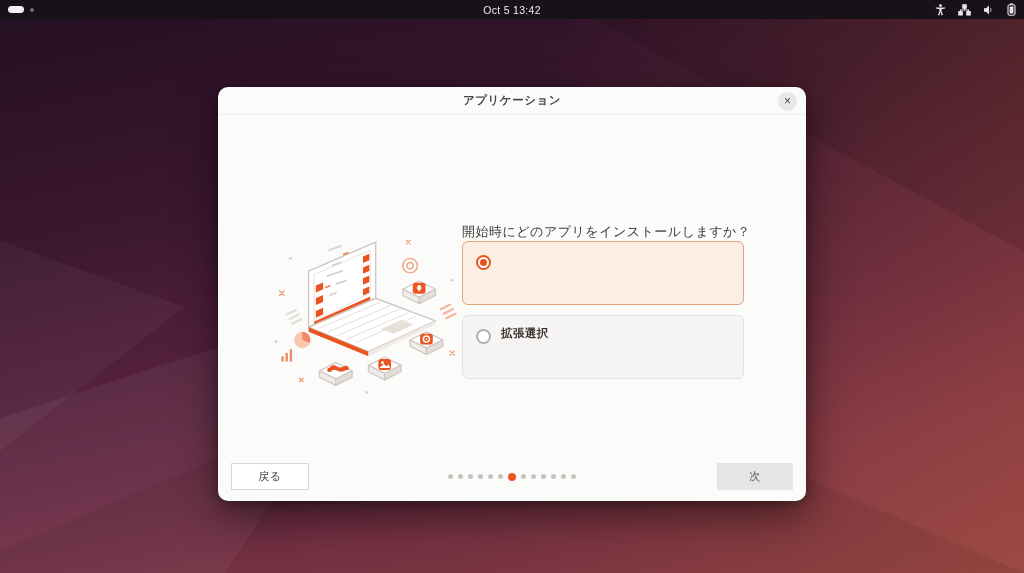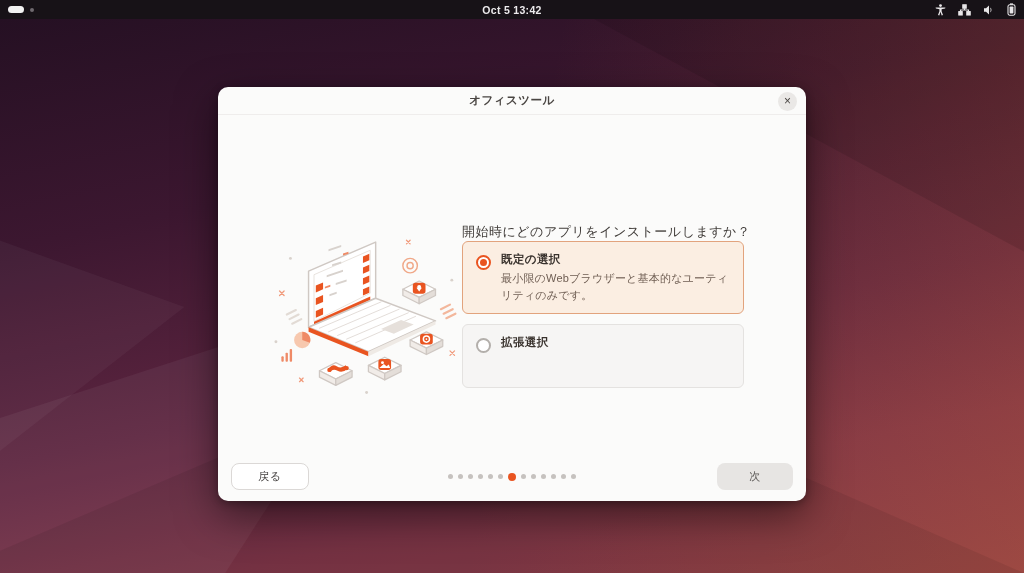--- a/index.html
+++ b/index.html
@@ -14,21 +14,21 @@
   .topbar{
     position:absolute;left:0;top:0;width:1024px;height:19px;
     background:#171217;display:flex;align-items:center;justify-content:space-between;
     z-index:30;padding:0 8px;
   }
   .tb-left{display:flex;align-items:center;gap:6px;}
   .tb-pill{width:16px;height:7px;border-radius:4px;background:#f2f2f2;display:inline-block;}
   .tb-dot{width:4px;height:4px;border-radius:50%;background:#6f6a6f;display:inline-block;}
   .tb-clock{
     position:absolute;left:50%;transform:translateX(-50%);
-    color:#eceaec;font-size:10.5px;letter-spacing:.3px;font-weight:bold;
+    color:#eceaec;font-size:10.5px;letter-spacing:.3px;
   }
   .tb-right{display:flex;align-items:center;gap:12px;}
   .tb-right svg{display:block;}
 
   
   .wallpaper{
     position:absolute;left:0;top:19px;width:1024px;height:554px;
     background:
       linear-gradient(100deg, rgba(0,0,0,0) 50%, rgba(196,94,52,.28) 100%),
       linear-gradient(168deg,#251023 0%, #3c1730 30%, #5d2540 58%, #7d3548 78%, #8e4148 100%);
@@ -82,21 +82,21 @@
   }
   .radio.unchecked{border:2px solid #b3afab;}
   .opt-title{font-size:11.5px;font-weight:bold;color:#39322d;letter-spacing:.4px;margin-bottom:3px;}
   .option.selected .opt-desc{color:#6e5d52;}
   .option.unselected .opt-desc{color:#6f6c69;}
   .opt-desc{font-size:11px;line-height:1.5;letter-spacing:.2px;}
 
   
   .dlg-footer{position:absolute;left:0;bottom:0;width:100%;height:49px;}
   .btn{
-    position:absolute;top:11px;height:27px;border-radius:8px;font-size:11px;color:#444140;
+    position:absolute;top:11px;height:27px;border-radius:0;font-size:11px;color:#444140;
     letter-spacing:.5px;cursor:pointer;
   }
   .btn.back{left:13px;width:78px;background:#ffffff;border:1px solid #dbd8d6;}
   .btn.next{right:13px;width:76px;background:#e7e5e3;border:none;color:#5d5a58;}
   .pager{
     position:absolute;left:50%;top:50%;transform:translate(-50%,-50%);
     display:flex;align-items:center;gap:5px;
   }
   .dot{width:5px;height:5px;border-radius:50%;background:#c6c2bf;}
   .dot.active{width:8px;height:8px;background:var(--accent);}
@@ -149,21 +149,21 @@
 
 <div class="wallpaper">
   <div class="facet f3"></div>
   <div class="facet f1"></div>
   <div class="facet f2"></div>
   <div class="facet f4"></div>
 </div>
 
 <div class="dialog">
   <div class="dlg-header">
-    <span class="dlg-title">オフィスツール</span>
+    <span class="dlg-title">アプリケーション</span>
     <button class="close-btn"><span>×</span></button>
   </div>
 
   <div class="dlg-body">
 
     <div class="illustration">
       <svg width="195" height="165" viewBox="0 0 210 182">
         <g stroke-linejoin="round" stroke-linecap="round">
 
           <g stroke="#ef8a66" stroke-width="1.4" opacity=".85">
@@ -282,24 +282,20 @@
           </g>
         </g>
       </svg>
     </div>
 
     <div class="content">
       <h2 class="page-heading">開始時にどのアプリをインストールしますか？</h2>
 
       <div class="option selected">
         <span class="radio checked"></span>
-        <div class="option-text">
-          <div class="opt-title">既定の選択</div>
-          <div class="opt-desc">最小限のWebブラウザーと基本的なユーティリティのみです。</div>
-        </div>
       </div>
 
       <div class="option unselected">
         <span class="radio unchecked"></span>
         <div class="option-text">
           <div class="opt-title">拡張選択</div>
         </div>
       </div>
     </div>
   </div>

